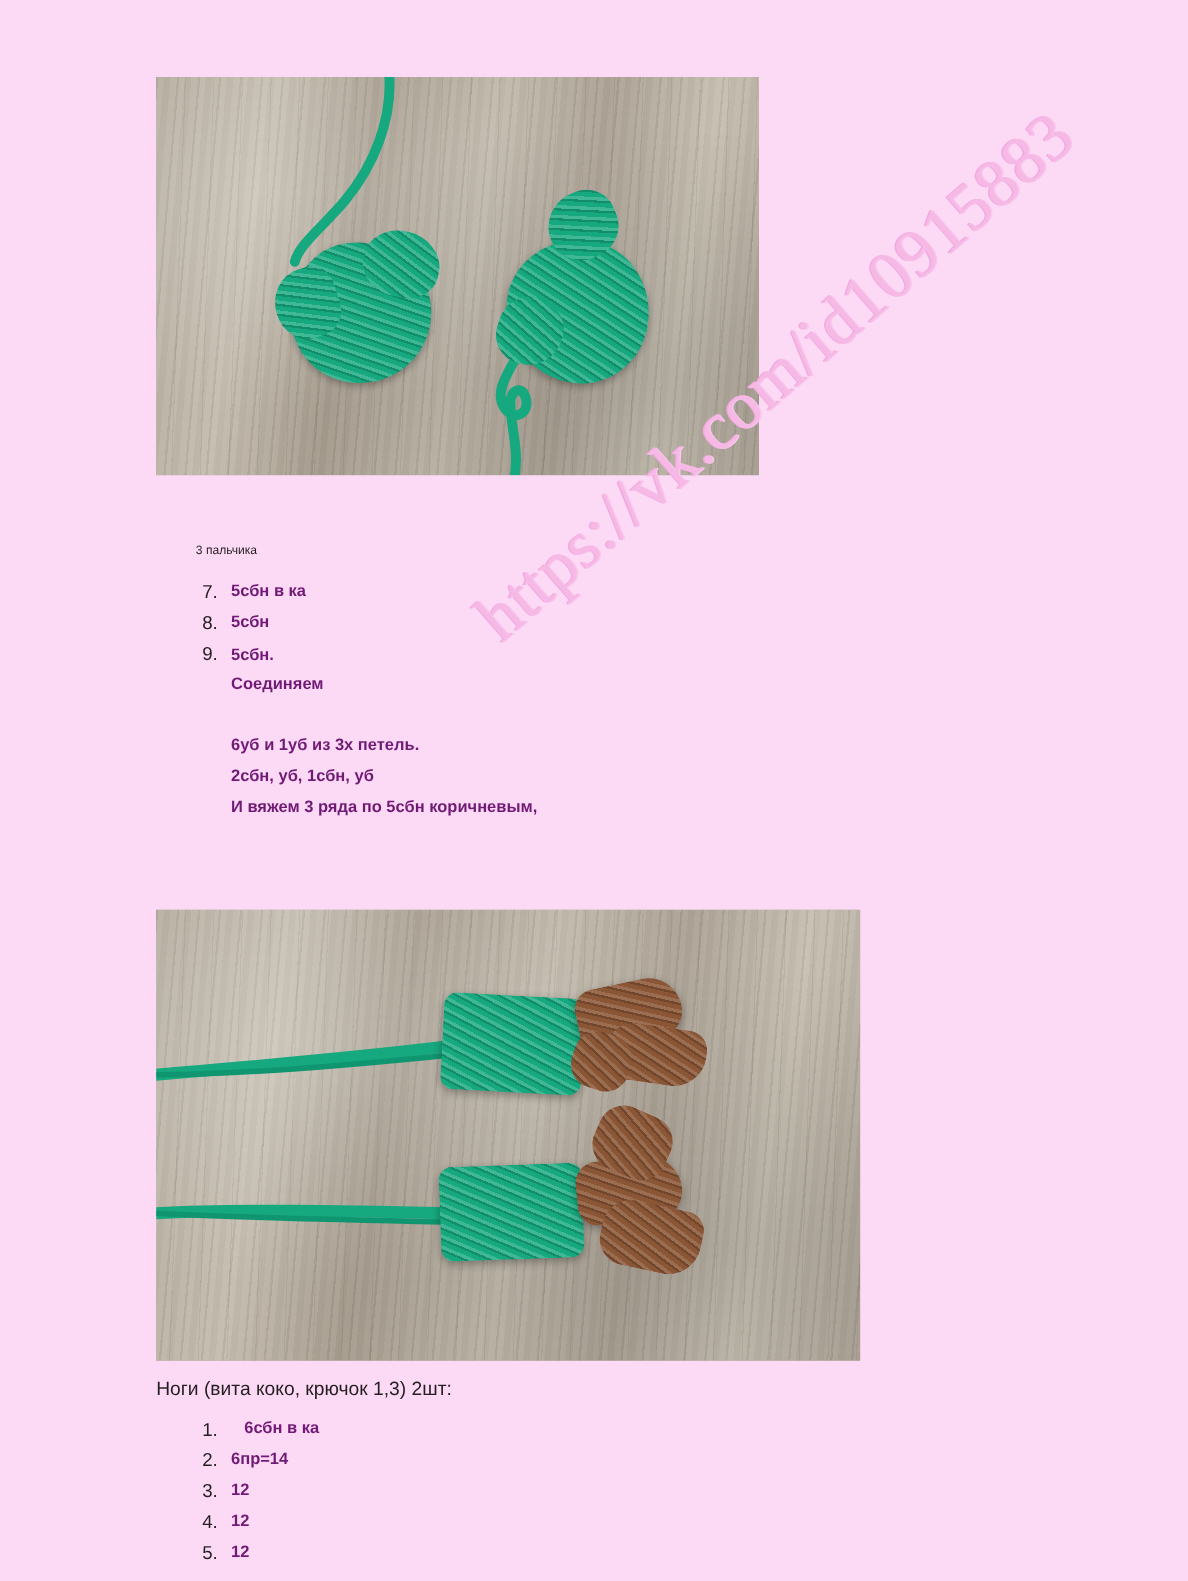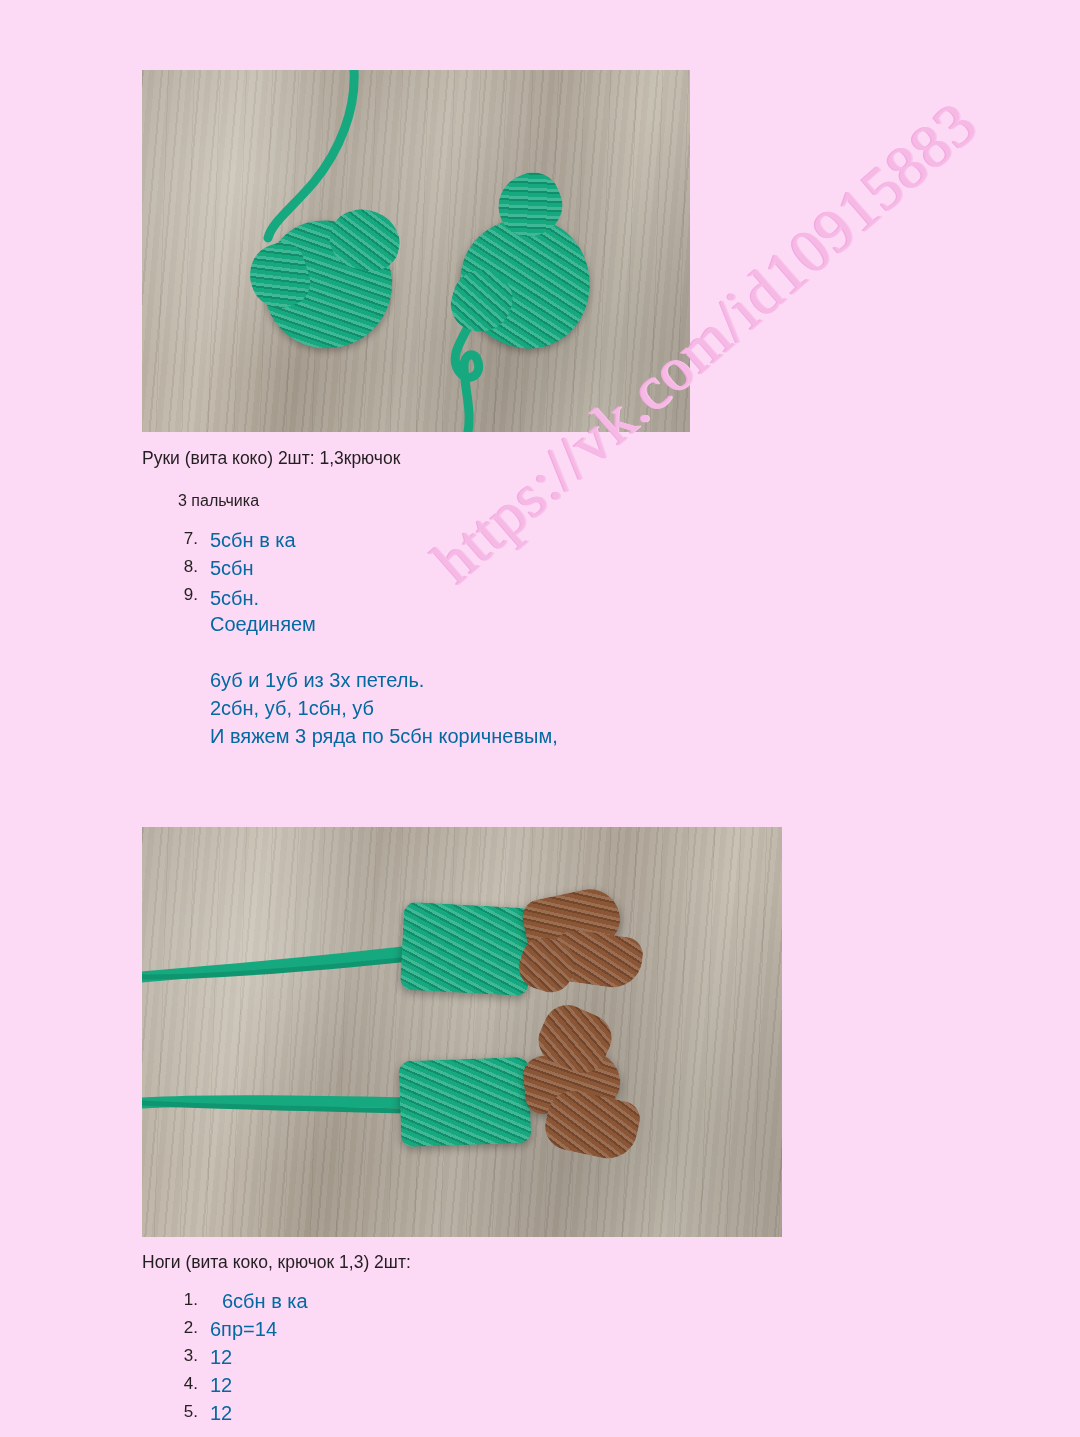--- a/index.html
+++ b/index.html
@@ -80,37 +80,38 @@
         rgba(0,0,0,0.18) 0px, rgba(0,0,0,0.18) 2px,
         rgba(255,255,255,0.14) 2px, rgba(255,255,255,0.14) 5px,
         rgba(0,0,0,0.0) 5px, rgba(0,0,0,0.0) 9px),
       #8a5636;
   }
 
   
   .txt {
     position: absolute;
     color: #231f20;
-    font-size: 16px;
+    font-size: 11px;
     line-height: 28px;
     white-space: pre;
   }
   .caption { font-size: 17.5px; }
   .num {
     position: absolute;
     font-size: 17px;
     color: #231f20;
     text-align: right;
     width: 28px;
   }
   .item-txt {
     position: absolute;
-    font-size: 20px;
-    color: #0369a1;
+    font-size: 15px;
+    color: #701a75;
     white-space: pre;
+    font-weight: bold;
   }
 
   
   #watermark {
     position: absolute;
     left: 443px;
     top: 300px;
     width: 620px;
     height: 520px;
     pointer-events: none;
@@ -148,21 +149,20 @@
 
     <div class="yarn knit-green" style="left:122px;top:150px;width:128px;height:128px;border-radius:46% 54% 50% 48% / 52% 50% 50% 48%;transform:rotate(-6deg);box-shadow:0 3px 7px rgba(0,0,0,.28)"></div>
     <div class="yarn knit-green" style="left:108px;top:174px;width:58px;height:64px;border-radius:60% 40% 45% 55%;transform:rotate(-18deg)"></div>
     <div class="yarn knit-green" style="left:188px;top:140px;width:70px;height:60px;border-radius:50% 55% 45% 50%;transform:rotate(12deg)"></div>
 
     <div class="yarn knit-green" style="left:318px;top:148px;width:130px;height:130px;border-radius:52% 48% 46% 54% / 48% 52% 48% 52%;transform:rotate(8deg);box-shadow:0 3px 7px rgba(0,0,0,.28)"></div>
     <div class="yarn knit-green" style="left:356px;top:104px;width:64px;height:62px;border-radius:55% 45% 50% 50%;transform:rotate(-22deg)"></div>
     <div class="yarn knit-green" style="left:310px;top:200px;width:60px;height:62px;border-radius:50% 50% 55% 45%;transform:rotate(16deg)"></div>
   </div>
 
-  <div class="txt caption" style="left:142px;top:444px">Руки (вита коко) 2шт: 1,3крючок</div>
 
   <div class="txt" style="left:178px;top:487px">3 пальчика</div>
 
   <div class="num" style="left:170px;top:529px">7.</div>
   <div class="item-txt" style="left:210px;top:529px">5сбн в ка</div>
 
   <div class="num" style="left:170px;top:557px">8.</div>
   <div class="item-txt" style="left:210px;top:557px">5сбн</div>
 
   <div class="num" style="left:170px;top:585px">9.</div>

